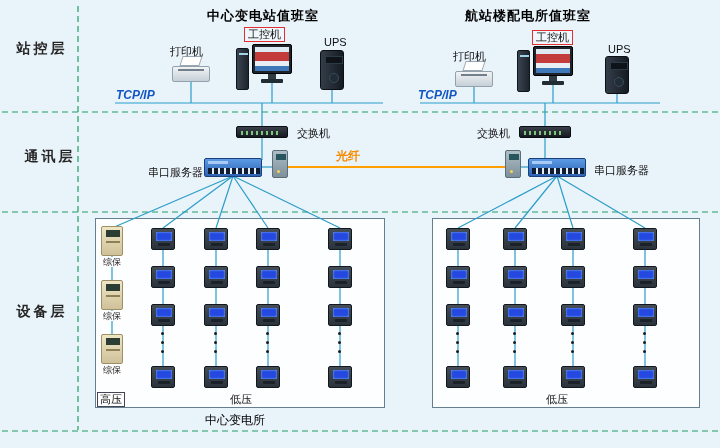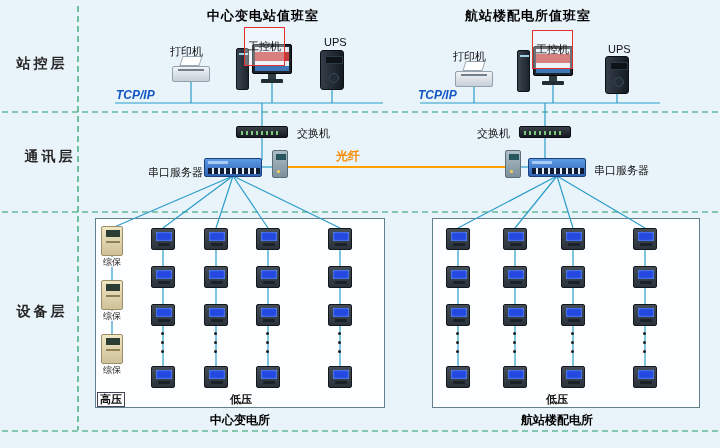--- a/index.html
+++ b/index.html
@@ -5,24 +5,24 @@
   *{margin:0;padding:0;box-sizing:border-box}
   body{font-family:"Liberation Sans","DejaVu Sans",sans-serif;background:#fff}
   #stage{position:relative;width:720px;height:448px;background:#e9f3fa;overflow:hidden}
   #wires{position:absolute;left:0;top:0;z-index:1}
   .area-box{position:absolute;background:#fdfeff;border:1px solid #64808f;z-index:0}
   .lbl{position:absolute;font-size:11px;color:#111;white-space:nowrap;z-index:3;line-height:13px}
   .layer-lbl{position:absolute;font-size:14px;font-weight:bold;color:#262626;letter-spacing:3px;width:64px;text-align:center;z-index:3}
   .title{position:absolute;font-size:13px;font-weight:bold;color:#000;text-align:center;letter-spacing:1px;z-index:3}
   .tcpip{position:absolute;font-size:12px;font-weight:bold;font-style:italic;color:#1256c4;z-index:3}
   .fiber-lbl{position:absolute;font-size:12px;font-weight:bold;color:#f78c00;z-index:3}
-  .redbox{border:1px solid #e03030;padding:12px 3px;background:rgba(255,255,255,.35)}
-  .bold{font-weight:bold}
+  .redbox{border:1px solid #e03030;padding:0 3px;background:rgba(255,255,255,.35)}
+  .bold{font-weight:normal}
   .boxed{border:1px solid #445;background:#fff;padding:0 2px}
-  .caption{position:absolute;font-size:12px;font-weight:bold;color:#000;text-align:center;z-index:3}
+  .caption{position:absolute;font-size:12px;font-weight:normal;color:#000;z-index:3}
 
   
   .dev{position:absolute;z-index:2}
   .printer{width:38px;height:26px}
   .printer .p-paper{position:absolute;left:9px;top:0;width:20px;height:10px;background:#fff;border:1px solid #9aa7b2;transform:skewX(-18deg)}
   .printer .p-body{position:absolute;left:0;bottom:0;width:38px;height:16px;background:linear-gradient(#f2f4f6,#c6d0d8);border:1px solid #93a1ac;border-radius:2px}
   .printer .p-slot{position:absolute;left:6px;top:13px;width:26px;height:2px;background:#73808b}
   .tower{width:13px;height:42px;background:linear-gradient(90deg,#3a4450,#1d242c);border:1px solid #10151a;border-radius:2px}
   .tower:after{content:"";position:absolute;left:2px;top:4px;width:9px;height:2px;background:#9fd4e8}
   .monitor{width:40px}
@@ -98,21 +98,21 @@
       <line x1="340" y1="228" x2="340" y2="377"></line>
 
       <line x1="458" y1="228" x2="458" y2="377"></line>
       <line x1="515" y1="228" x2="515" y2="377"></line>
       <line x1="573" y1="228" x2="573" y2="377"></line>
       <line x1="645" y1="228" x2="645" y2="377"></line>
     </g>
     <line x1="288" y1="167" x2="507" y2="167" stroke="#ffa000" stroke-width="2"></line>
   </svg>
 
-  <div class="layer-lbl" style="left:10px;top:55px">站控层</div>
+  <div class="layer-lbl" style="left:10px;top:40px">站控层</div>
   <div class="layer-lbl" style="left:18px;top:148px">通讯层</div>
   <div class="layer-lbl" style="left:10px;top:303px">设备层</div>
 
   <div class="title" style="left:178px;top:7px;width:170px">中心变电站值班室</div>
   <div class="title" style="left:438px;top:7px;width:180px">航站楼配电所值班室</div>
 
   <div class="lbl" style="left:170px;top:45px">打印机</div>
   <div class="dev printer" style="left:172px;top:56px">
     <div class="p-paper"></div>
       <div class="p-body"></div>
@@ -293,15 +293,14 @@
       <div class="vdot" style="left: 643px; top: 332px;"></div>
       <div class="vdot" style="left: 643px; top: 341px;"></div>
       <div class="vdot" style="left: 643px; top: 350px;"></div>
     </div>
 
   <div class="lbl bold boxed" style="left:97px;top:392px">高压</div>
   <div class="lbl bold" style="left:230px;top:393px">低压</div>
   <div class="lbl bold" style="left:546px;top:393px">低压</div>
 
   <div class="caption" style="left:205px;top:412px;width:70px">中心变电所</div>
-  <div class="caption" style="left:519px;top:412px;width:76px">航站楼配电所</div>
 
 </div>
 
 </body></html>

